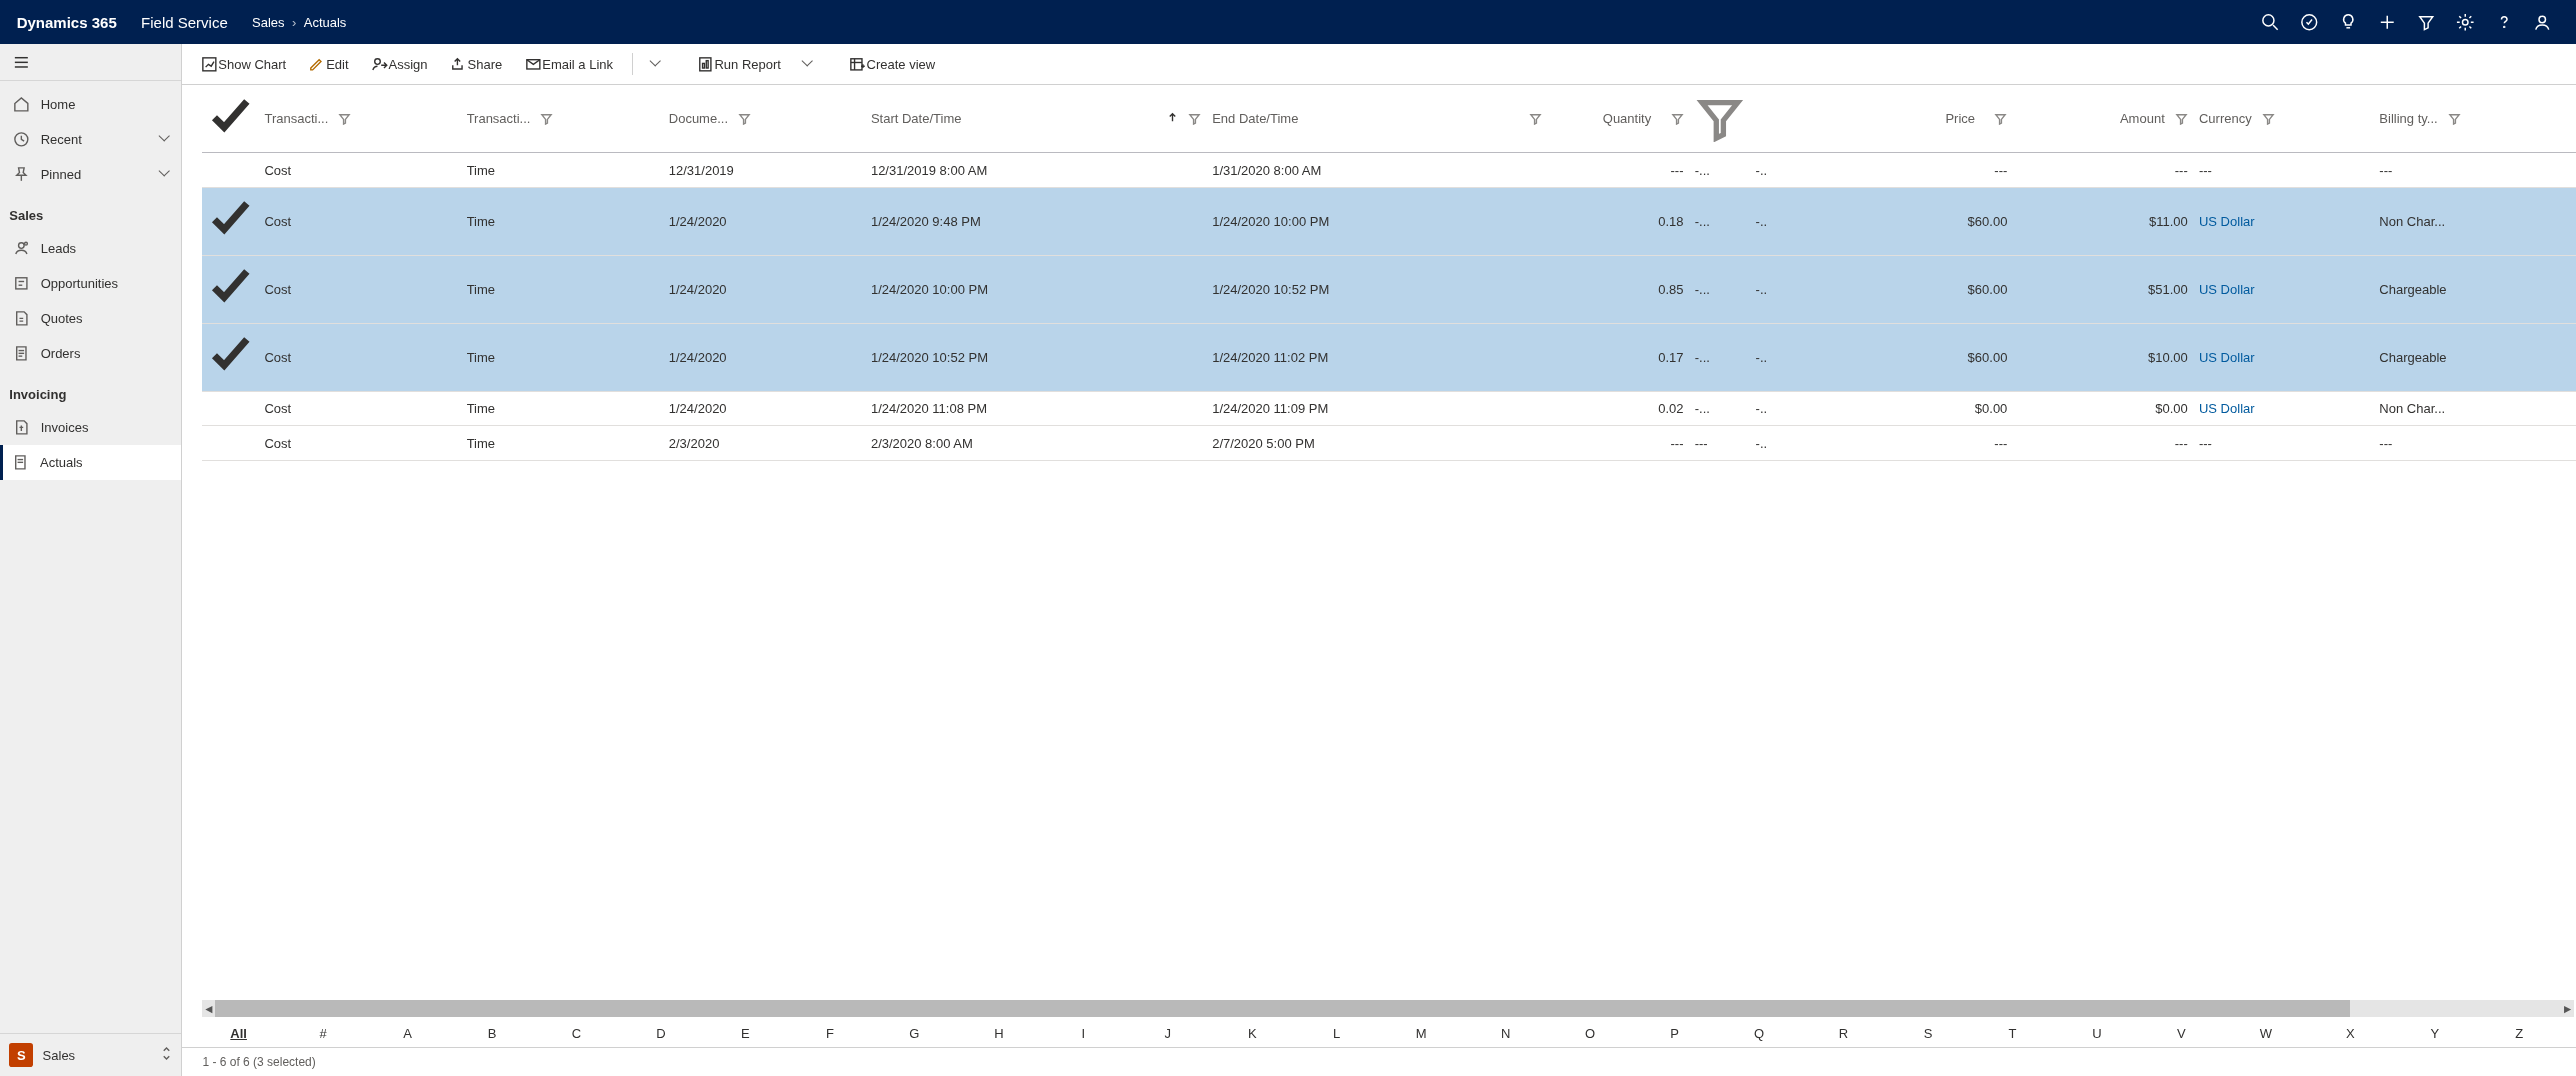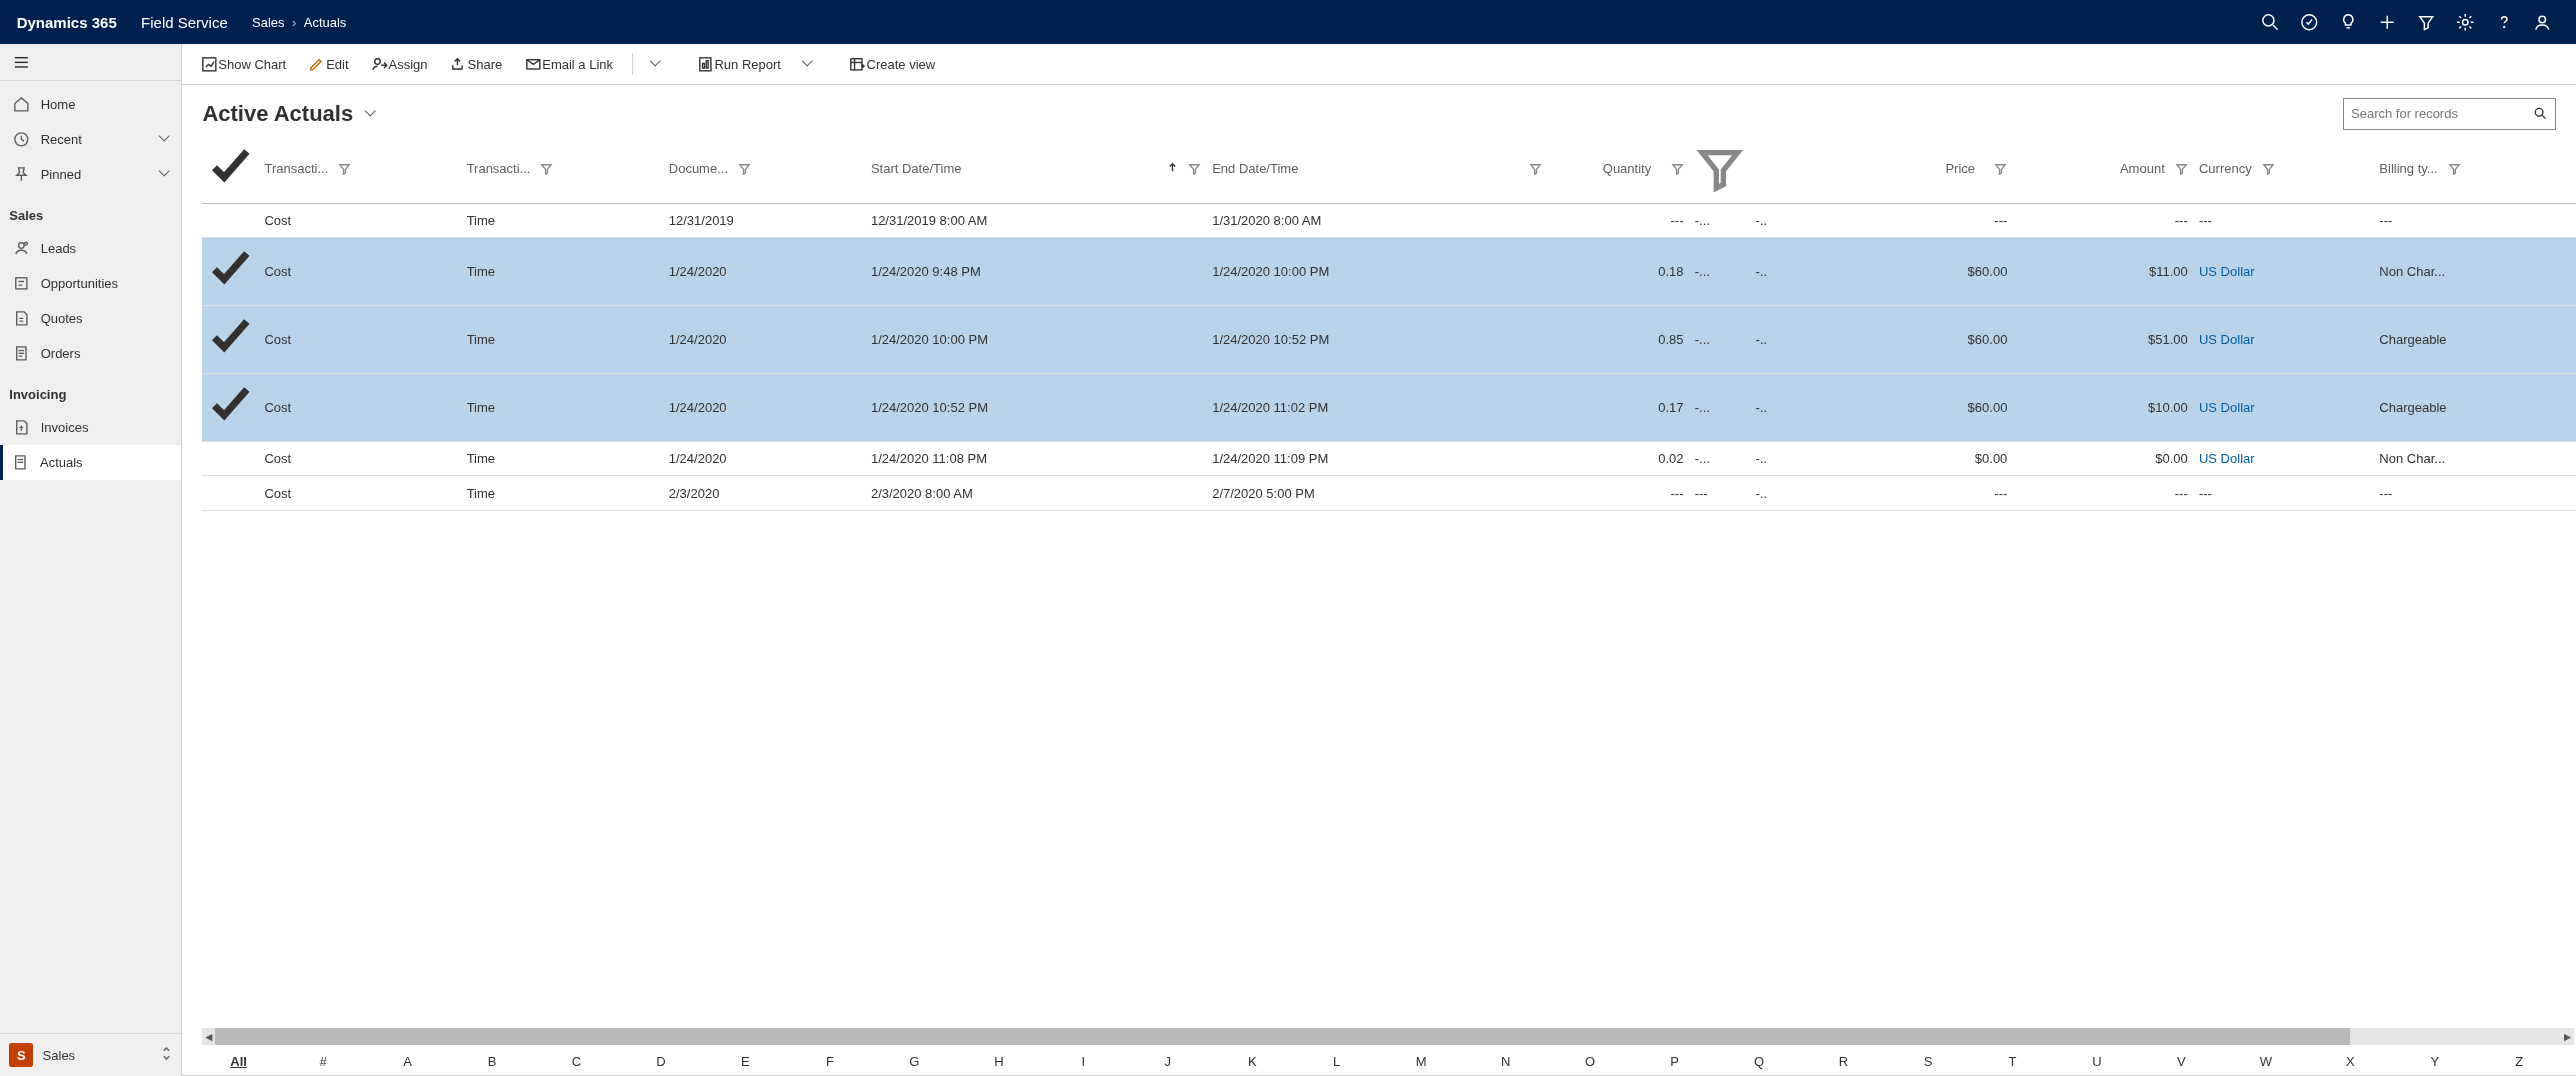--- a/index.html
+++ b/index.html
@@ -337,32 +337,20 @@
               <rect x="2" y="3" width="12" height="12"></rect>
               <line x1="2" y1="7" x2="14" y2="7"></line>
               <line x1="6" y1="3" x2="6" y2="15"></line>
               <path d="M13 11h4M15 9v4"></path>
             </svg>
           </span>
         <span>Create view</span>
       </div>
     </div>
 
-    <div class="viewhead">
-      <span class="title">Active Actuals</span>
-      <span class="caret"><span class="chevdown" style="width:9.3px;height:9.3px;"></span></span>
-      <div class="spacer"></div>
-      <div class="searchbox">
-        <input placeholder="Search for records" style="">
-        <svg width="15" height="15" viewBox="0 0 20 20">
-            <circle cx="8" cy="8" r="6"></circle>
-            <line x1="13" y1="13" x2="18" y2="18"></line>
-          </svg>
-      </div>
-    </div>
 
     <div class="gridwrap">
       <table class="grid">
         <colgroup>
           <col class="sel">
           <col style="width:93px">
             <col style="width:93px">
             <col style="width:93px">
           <col style="width:157px">
             <col style="width:157px">
@@ -599,15 +587,18 @@
         <span class="jb">S</span>
         <span class="jb">T</span>
         <span class="jb">U</span>
         <span class="jb">V</span>
         <span class="jb">W</span>
         <span class="jb">X</span>
         <span class="jb">Y</span>
         <span class="jb">Z</span>
       </div>
 
+    <div class="statusbar">
+      <span>1 - 6 of 6 (3 selected)</span>
+    </div>
   </div>
 </div>
 
 
 </body></html>

